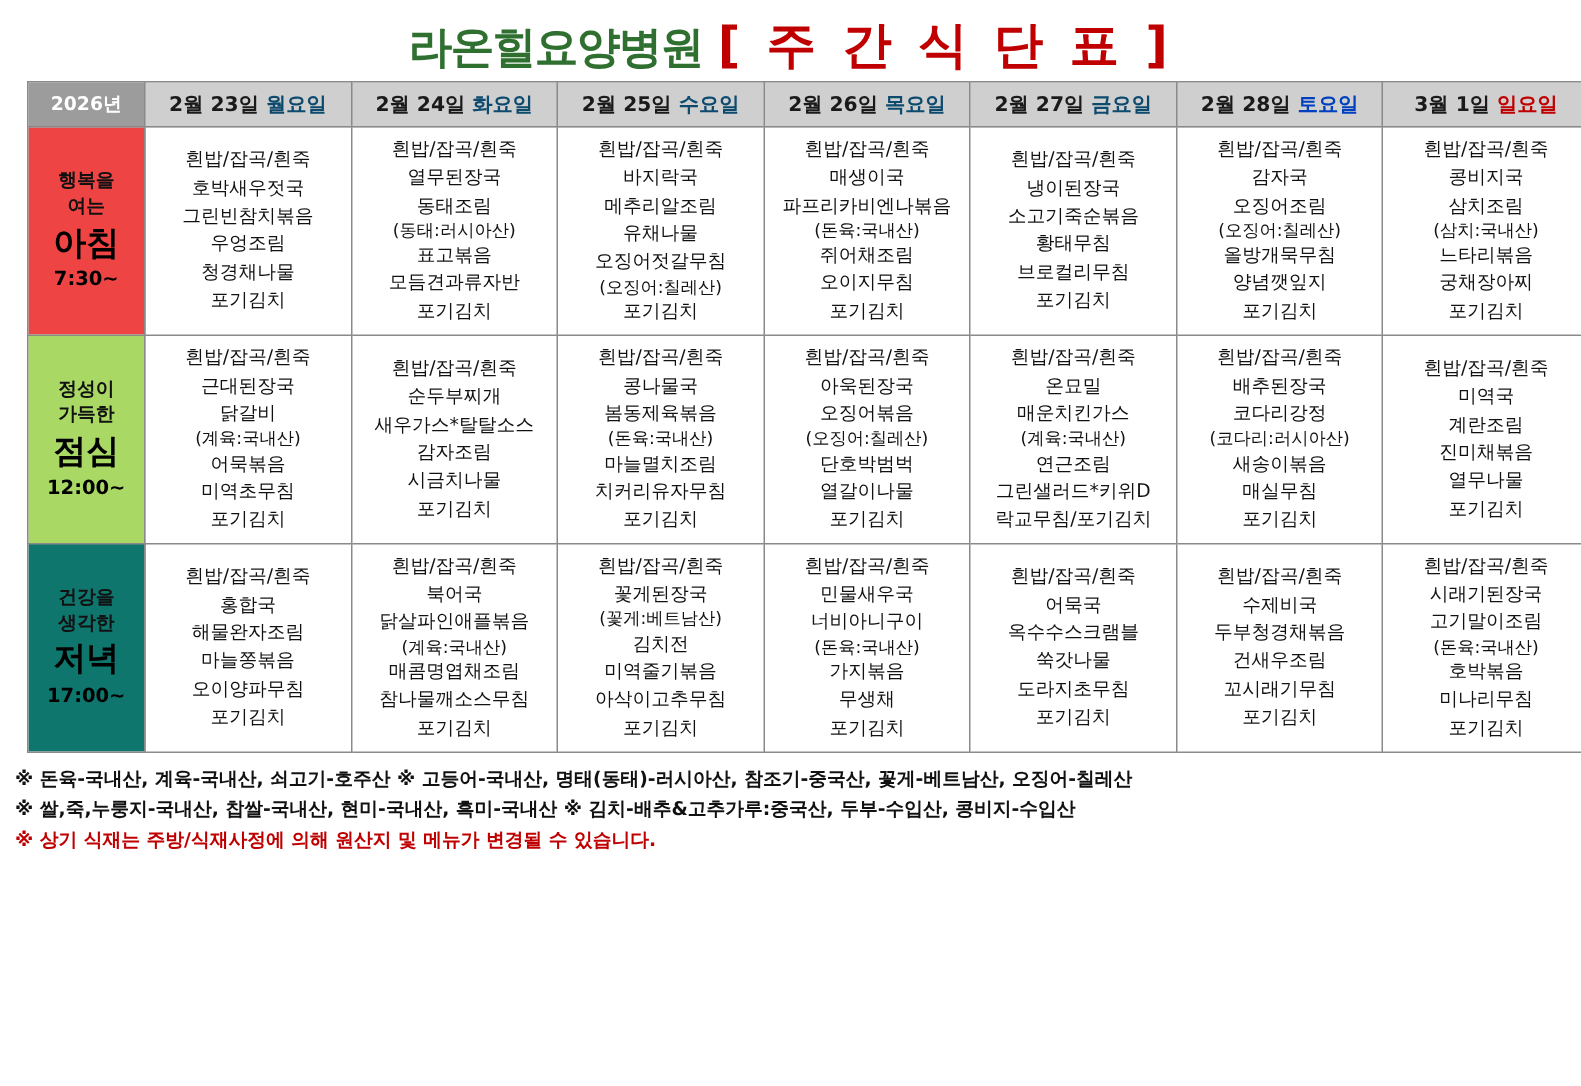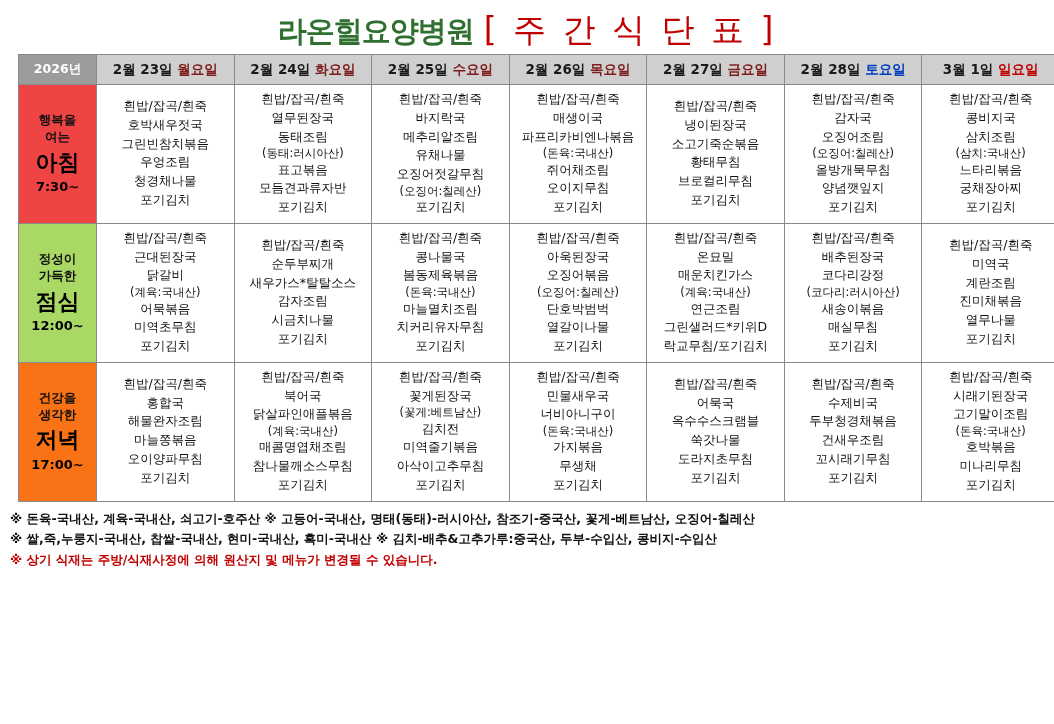--- a/index.html
+++ b/index.html
@@ -24,21 +24,21 @@
     padding-top: 4px;
   }
   .title-main {
     font-size: 29px;
     font-weight: bold;
     color: #2f6f2f;
     letter-spacing: -1px;
   }
   .title-sub {
     font-size: 33px;
-    font-weight: normal;
+    font-weight: bold;
     color: #c00000;
     letter-spacing: 3px;
   }
   
   table.menu {
     width: 1042px;
     border-collapse: collapse;
     table-layout: fixed;
     margin-top: 2px;
     margin-left: 12px;
@@ -57,21 +57,21 @@
     padding: 2px 0;
   }
   thead th.corner {
     background: #9c9c9c;
     color: #ffffff;
     font-size: 12.5px;
     width: 78px;
   }
   thead th .date { font-weight: bold; }
   thead th .dow { font-weight: bold; }
-  .dow-mon { color: #7f1d1d; }
+  .dow-mon { color: #0c4a6e; }
   .dow-sat { color: #0040c0; }
   .dow-sun { color: #c00000; }
 
   td.meal-label {
     width: 78px;
     font-weight: bold;
     line-height: 1.35;
     padding: 4px 2px;
   }
   td.meal-label .small {
@@ -86,21 +86,21 @@
     display: block;
     margin: 2px 0 1px 0;
   }
   td.meal-label .time {
     font-size: 13px;
     font-weight: bold;
     display: block;
   }
   .bk-breakfast { background: #ef4444; }
   .bk-lunch     { background: #a9d864; }
-  .bk-dinner    { background: #f97316; }
+  .bk-dinner    { background: #0f766e; }
 
   td.dishes {
     padding: 5px 2px 6px 2px;
     font-size: 12.5px;
     line-height: 1.5;
     color: #111;
   }
   td.dishes .dish { display: block; white-space: nowrap; }
   td.dishes .dish .sub {
     display: block;

